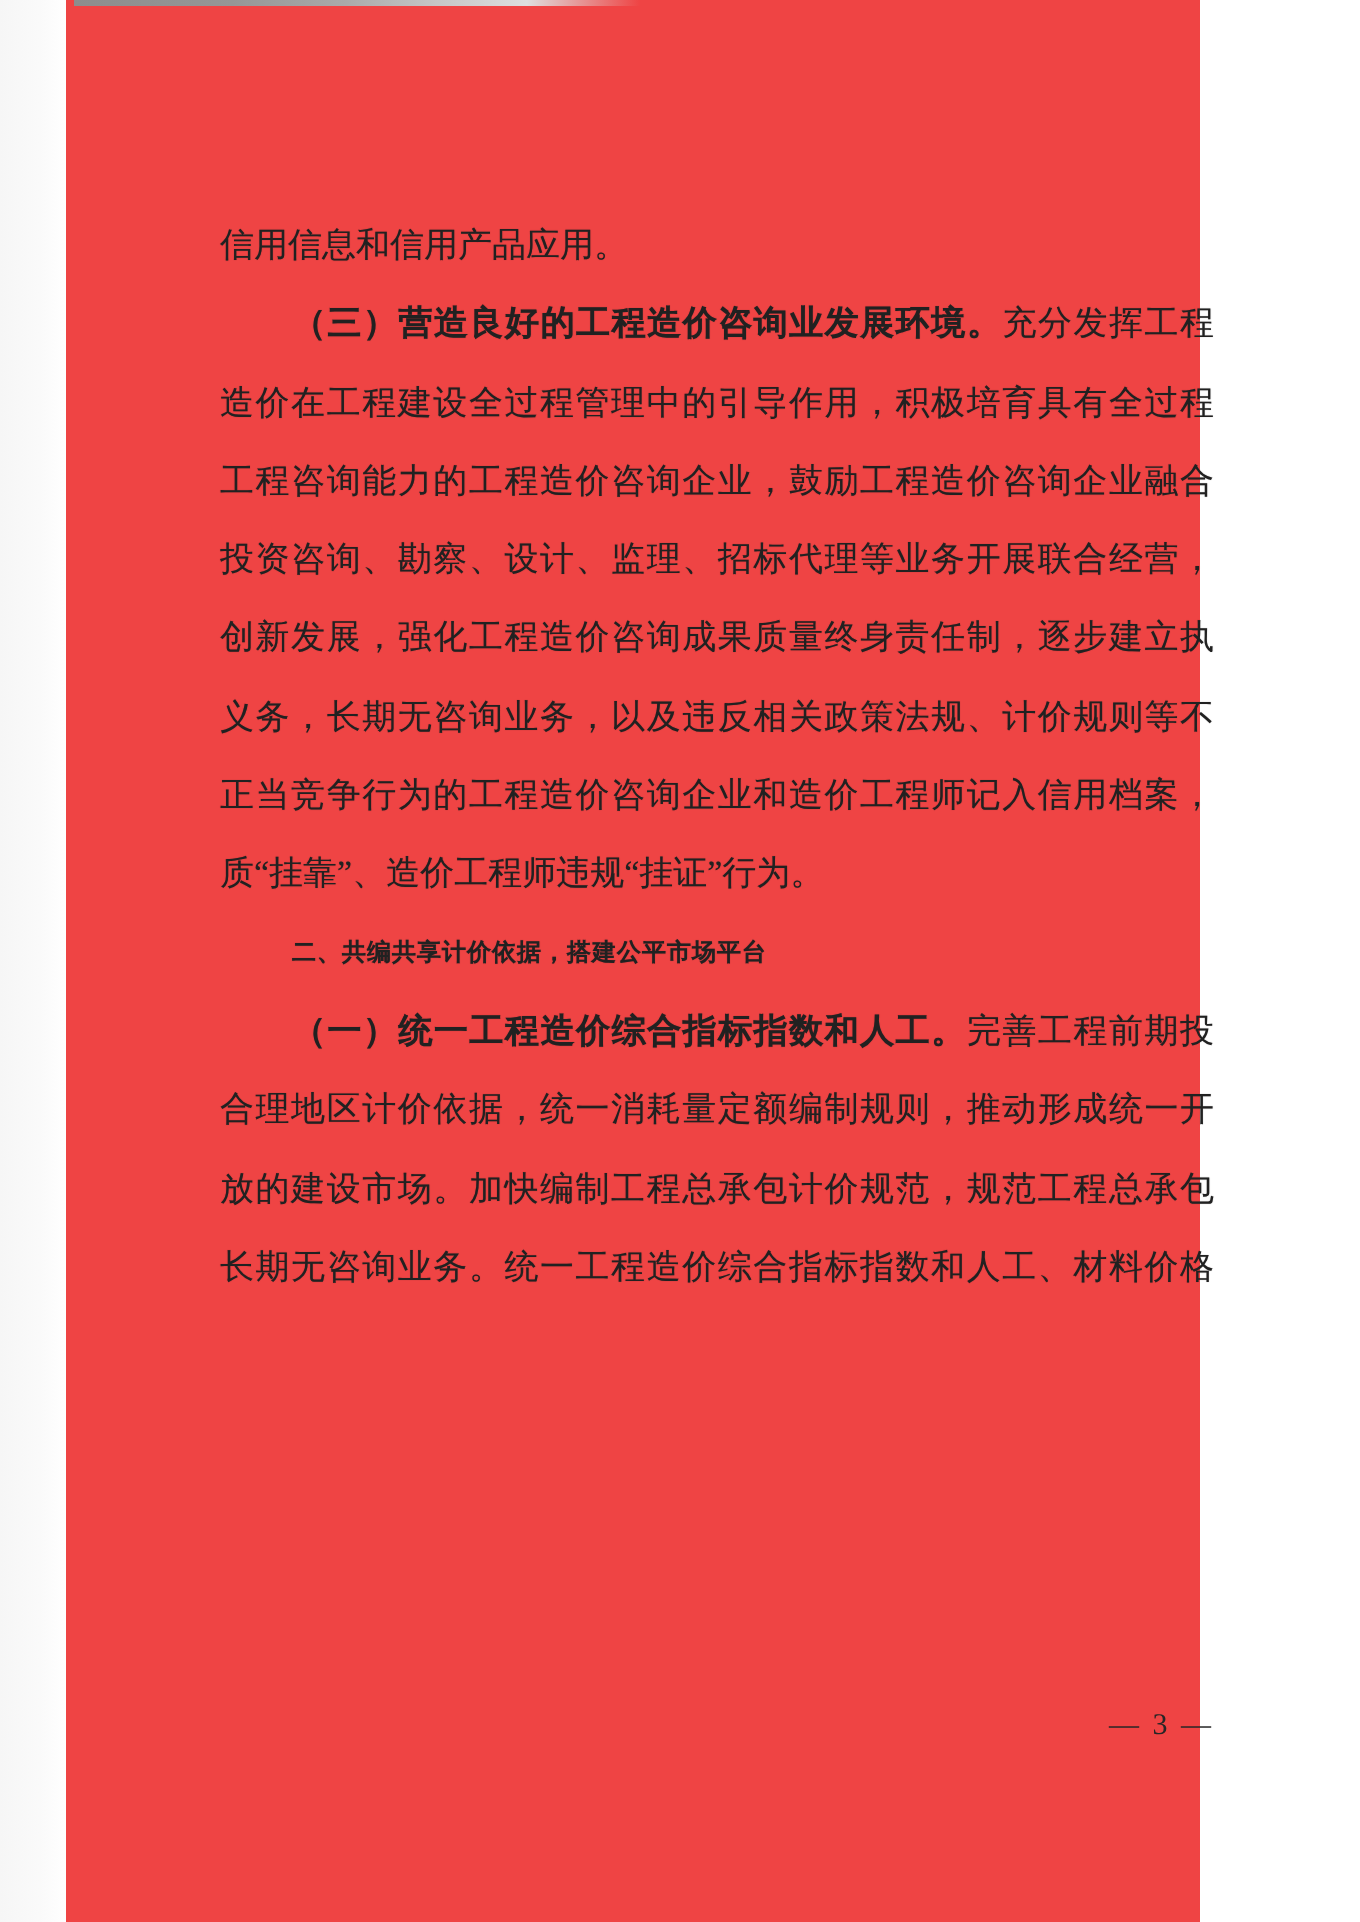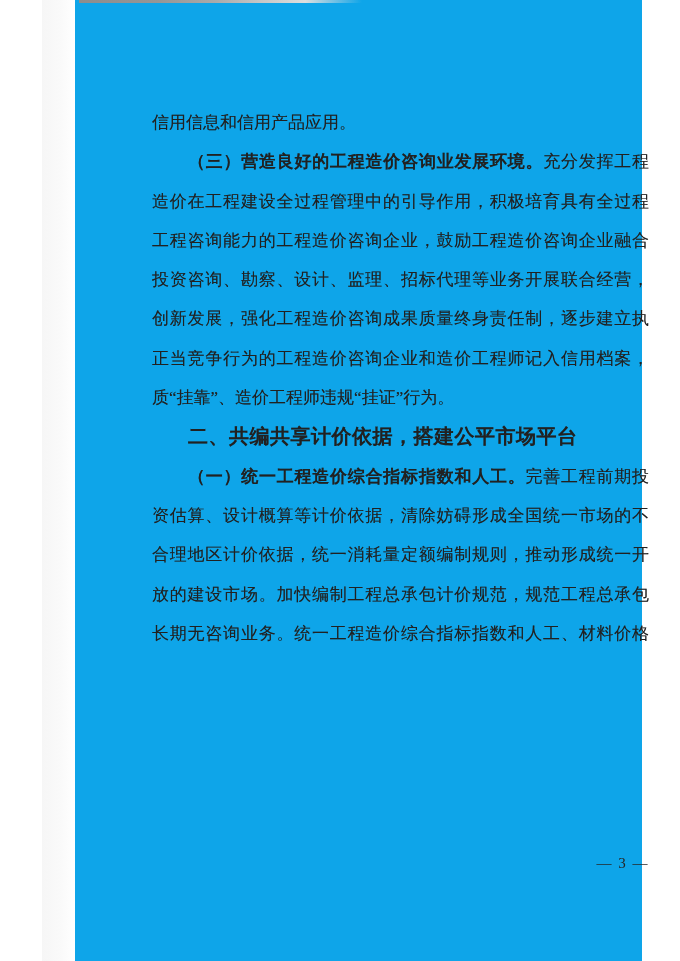--- a/index.html
+++ b/index.html
@@ -10,22 +10,21 @@
     background: #ffffff;
     overflow: hidden;
     position: relative;
     font-family: "Liberation Serif", "DejaVu Serif", serif;
   }
   .page {
     position: absolute;
     left: 0; top: 0;
     width: 600px;
     height: 961px;
-    background: #0ea5e9;
-    margin-left: 42px;
+    background: #ef4444;
   }
   
   .scan-strip {
     position: absolute;
     left: 0; top: 0;
     width: 33px;
     height: 961px;
     background: linear-gradient(to right, #f6f6f6 0%, #fafafa 60%, #ffffff 100%);
   }
   
@@ -53,21 +52,21 @@
     white-space: nowrap;
   }
   .line.full {
     white-space: normal;
     text-align: justify;
     text-align-last: justify;
   }
   .line.indent { text-indent: 36px; }
   .line.heading {
     font-family: "Liberation Sans", "DejaVu Sans", sans-serif;
-    font-size: 20px;
+    font-size: 12px;
     letter-spacing: 0.5px;
   }
   .seg-bold { font-weight: 700; font-family: Liberation Mono, monospace; }
   .seg-normal { font-weight: 400; }
   .page-number {
     position: absolute;
     left: 110px;
     top: 849px;
     width: 497px;
     height: 28px;
@@ -86,24 +85,24 @@
   <div class="scan-strip"></div>
   <div class="scan-line"></div>
 
   <div class="text-block">
       <div class="line"><span class="seg-normal">信用信息和信用产品应用。</span></div>
       <div class="line full indent"><span class="seg-bold">（三）营造良好的工程造价咨询业发展环境。</span><span class="seg-normal">充分发挥工程</span></div>
       <div class="line full"><span class="seg-normal">造价在工程建设全过程管理中的引导作用，积极培育具有全过程</span></div>
       <div class="line full"><span class="seg-normal">工程咨询能力的工程造价咨询企业，鼓励工程造价咨询企业融合</span></div>
       <div class="line full"><span class="seg-normal">投资咨询、勘察、设计、监理、招标代理等业务开展联合经营，</span></div>
       <div class="line full"><span class="seg-normal">创新发展，强化工程造价咨询成果质量终身责任制，逐步建立执</span></div>
+      <div class="line full"><span class="seg-normal">义务，长期无咨询业务，以及违反相关政策法规、计价规则等不</span></div>
       <div class="line full"><span class="seg-normal">正当竞争行为的工程造价咨询企业和造价工程师记入信用档案，</span></div>
       <div class="line"><span class="seg-normal">质“挂靠”、造价工程师违规“挂证”行为。</span></div>
       <div class="line indent heading"><span class="seg-bold">二、共编共享计价依据，搭建公平市场平台</span></div>
       <div class="line full indent"><span class="seg-bold">（一）统一工程造价综合指标指数和人工。</span><span class="seg-normal">完善工程前期投</span></div>
-      <div class="line full"><span class="seg-normal">资估算、设计概算等计价依据，清除妨碍形成全国统一市场的不</span></div>
       <div class="line full"><span class="seg-normal">合理地区计价依据，统一消耗量定额编制规则，推动形成统一开</span></div>
       <div class="line full"><span class="seg-normal">放的建设市场。加快编制工程总承包计价规范，规范工程总承包</span></div>
       <div class="line full"><span class="seg-normal">长期无咨询业务。统一工程造价综合指标指数和人工、材料价格</span></div>
     </div>
 
   <div class="page-number">— 3 —</div>
 </div>
 
 </body></html>

